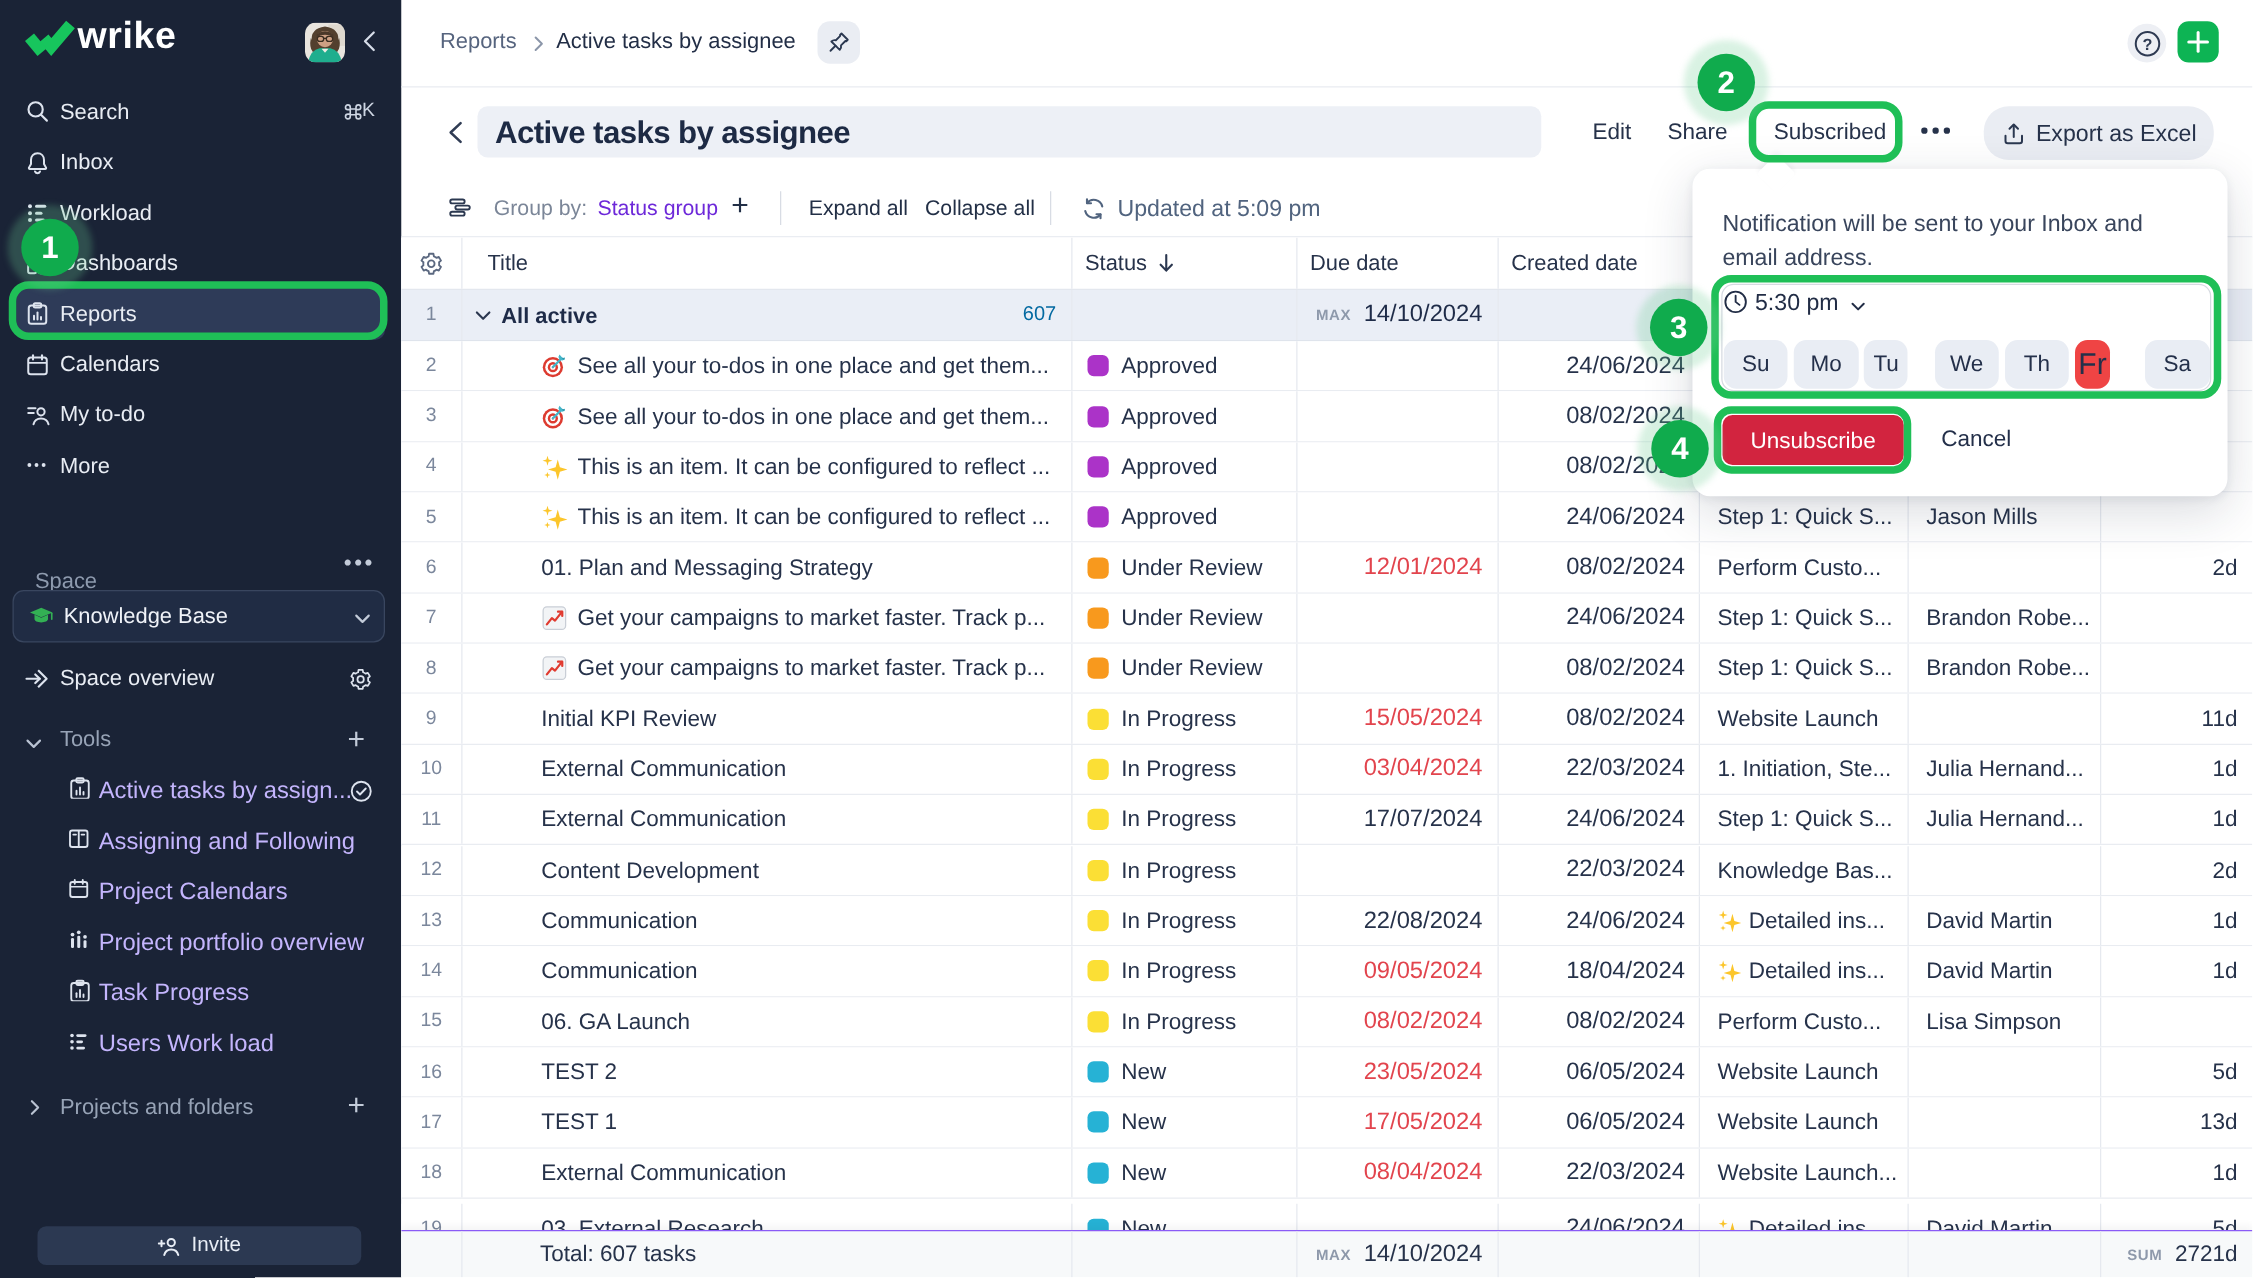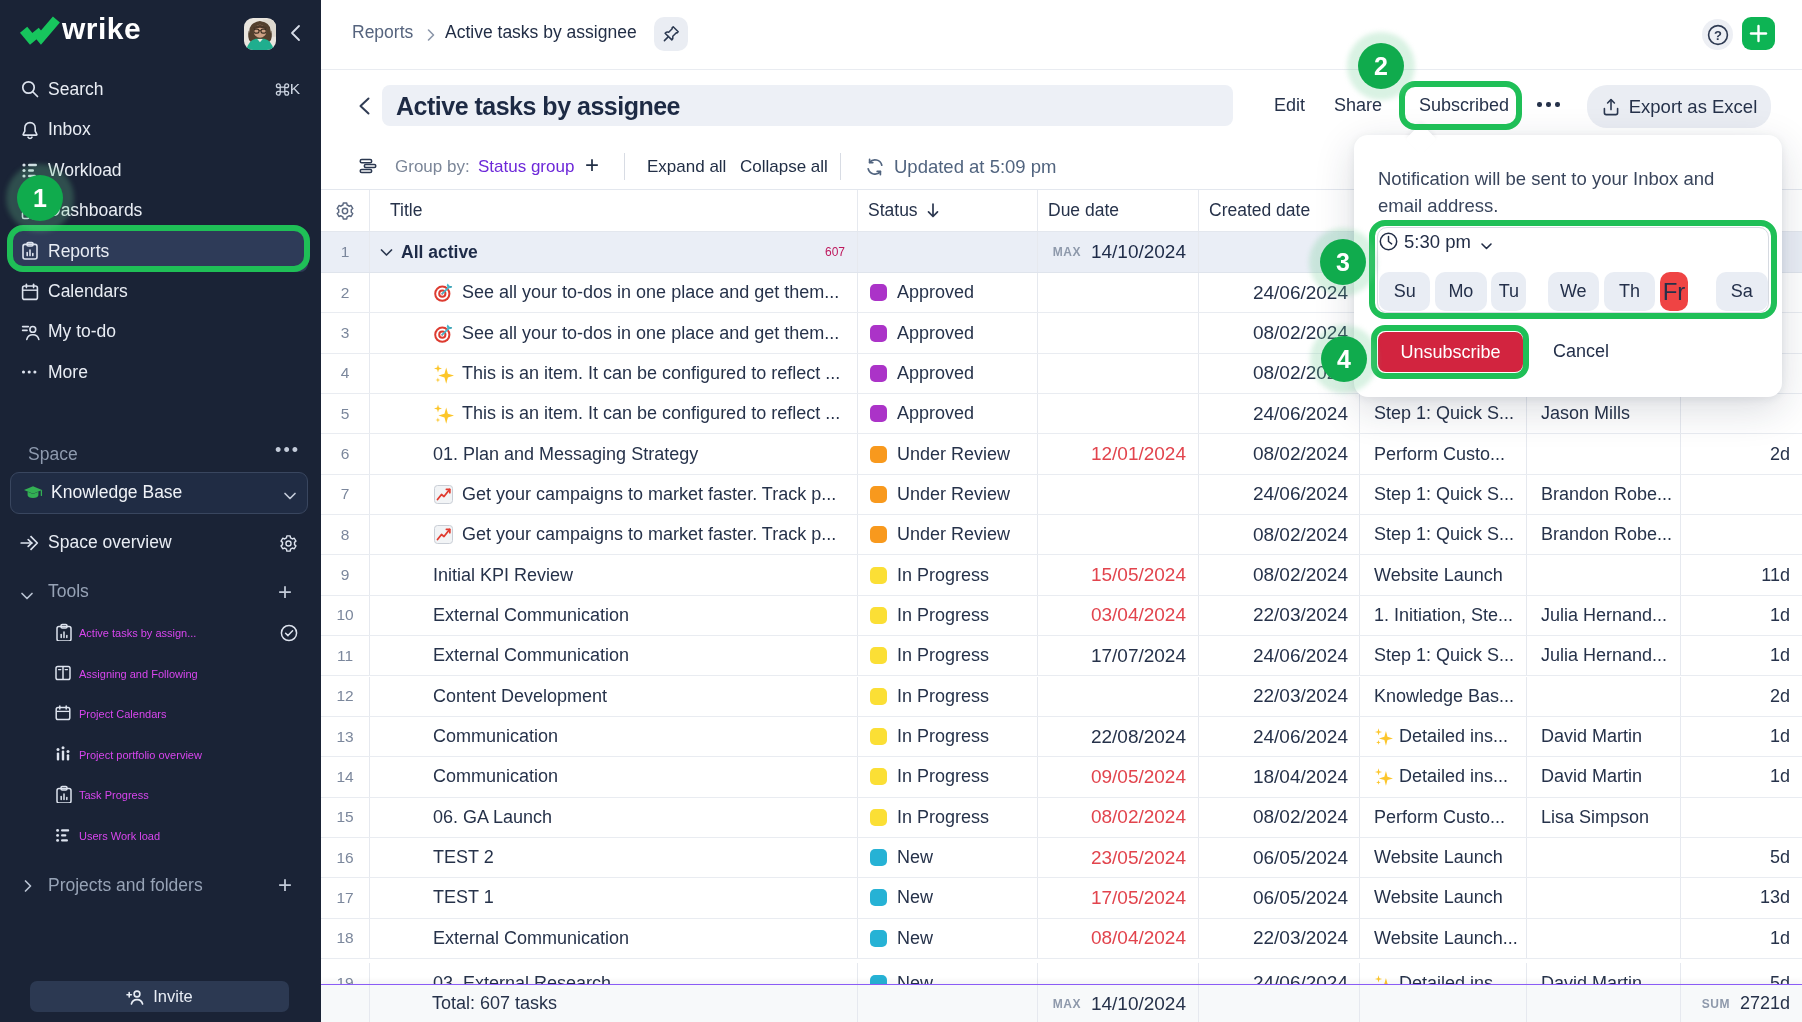--- a/index.html
+++ b/index.html
@@ -2,21 +2,21 @@
 <html><head><meta charset="utf-8"><title>Wrike</title>
 <style>
   * { box-sizing: border-box; }
   html,body { margin:0; padding:0; }
   body { width:1802px; height:1022px; overflow:hidden; position:relative;
          font-family:"Liberation Sans", sans-serif; background:#fff; }
   .abs { position:absolute; }
   .sb-item { position:absolute; left:0; width:321px; height:40px; display:flex; align-items:center; color:#e9edf4; font-size:17.5px; }
   .sb-item .ico { position:absolute; left:19px; width:22px; display:flex; justify-content:center; }
   .sb-item .lbl { position:absolute; left:48px; white-space:nowrap; }
-  .sb-sub { position:absolute; left:0; width:321px; height:40px; display:flex; align-items:center; color:#d946ef; font-size:11px; }
+  .sb-sub { position:absolute; left:0; width:321px; height:40px; display:flex; align-items:center; color:#c4b5fd; font-size:19px; }
   .sb-sub .ico { position:absolute; left:54px; }
   .sb-sub .lbl { position:absolute; left:79px; white-space:nowrap; }
   .row { position:absolute; left:0; width:1481px; display:flex; border-bottom:1px solid #e9ecf1; background:#fff; }
   .cell { height:100%; display:flex; align-items:center; border-right:1px solid #e6e9ef; overflow:hidden; }
   .c0 { width:49px; justify-content:center; color:#7b879c; font-size:15.5px; }
   .c1 { width:488px; padding-left:63px; color:#26324a; font-size:18px; white-space:nowrap; }
   .c2 { width:180px; padding-left:12px; color:#26324a; font-size:18px; }
   .c3 { width:161px; justify-content:flex-end; padding-right:12px; font-size:19px; color:#26324a; }
   .c4 { width:161px; justify-content:flex-end; padding-right:11px; font-size:19px; color:#26324a; }
   .c5 { width:167px; padding-left:14px; color:#26324a; font-size:18px; white-space:nowrap; }
@@ -135,21 +135,21 @@
 <div class="sb-item" style="top:352px;">
       <span class="ico">
         <svg width="20" height="20" viewBox="0 0 20 20" style="">
           <circle cx="3.5" cy="10" r="1.55" fill="#dde3ee"></circle>
           <circle cx="9.2" cy="10" r="1.55" fill="#dde3ee"></circle>
           <circle cx="14.9" cy="10" r="1.55" fill="#dde3ee"></circle>
         </svg>
       </span>
       <span class="lbl">More</span>
     </div>
-<div class="abs" style="left:28px;top:444px;color:#8e9aae;font-size:17.5px;">Space</div>
+<div class="abs" style="left:28px;top:454px;color:#8e9aae;font-size:17.5px;">Space</div>
 <div class="abs" style="right:21px;top:440px;color:#c3cbd9;font-size:18px;letter-spacing:2px;">•••</div>
 <div class="abs" style="left:10px;top:472px;width:298px;height:42px;background:#202c44;border:1px solid #39465f;border-radius:9px;"></div>
 <div class="abs" style="left:22px;top:482px;"><svg width="22" height="22" viewBox="0 0 22 22" style="">
         <path d="M11 4.2 L20 8 L11 11.8 L2 8 Z" fill="#33b054"></path>
         <path d="M5.6 9.8 v3.4 c0 1.5 2.4 2.7 5.4 2.7 s5.4-1.2 5.4-2.7 v-3.4 l-5.4 2.3 z" fill="#33b054"></path>
         <line x1="19.4" y1="8.6" x2="19.4" y2="13.4" stroke="#33b054" stroke-width="1.3" stroke-linecap="round"></line>
       </svg></div>
 <div class="abs" style="left:51px;top:482px;color:#f0f3f8;font-size:17.5px;">Knowledge Base</div>
 <div class="abs" style="left:283px;top:487px;"><svg width="14" height="10" viewBox="0 0 14 10" style="">
         <path d="M2 2.5 L7 7.5 L12 2.5" fill="none" stroke="#c3cbd9" stroke-width="1.7" stroke-linecap="round" stroke-linejoin="round"></path>
@@ -333,21 +333,21 @@
 <div class="cell c6"></div>
 <div class="cell c7"></div>
 </div>
     <div class="row" style="top:42px;height:41px;background:#eaeef6;border-bottom:1px solid #dfe4ec;">
 <div class="cell c0">1</div>
 <div class="cell c1" style="padding-left:10px;">
         <svg width="13" height="9" style="margin-right:8px;">
           <path d="M1.5 2 L6.5 7 L11.5 2" fill="none" stroke="#2c3850" stroke-width="1.7" stroke-linecap="round" stroke-linejoin="round"></path>
         </svg>
         <b style="font-size:17.5px;color:#1e2b48;">All active</b>
-        <span style="margin-left:auto;margin-right:12px;color:#be185d;font-size:12px;">607</span>
+        <span style="margin-left:auto;margin-right:12px;color:#0369a1;font-size:16px;">607</span>
       </div>
 <div class="cell c2"></div>
 <div class="cell c3">
         <span style="font-size:12px;font-weight:bold;color:#8e99ab;letter-spacing:.5px;margin-right:10px;">MAX</span>
         <span style="color:#1e2b48;">14/10/2024</span>
       </div>
 <div class="cell c4"></div>
 <div class="cell c5"></div>
 <div class="cell c6"></div>
 <div class="cell c7"></div>

